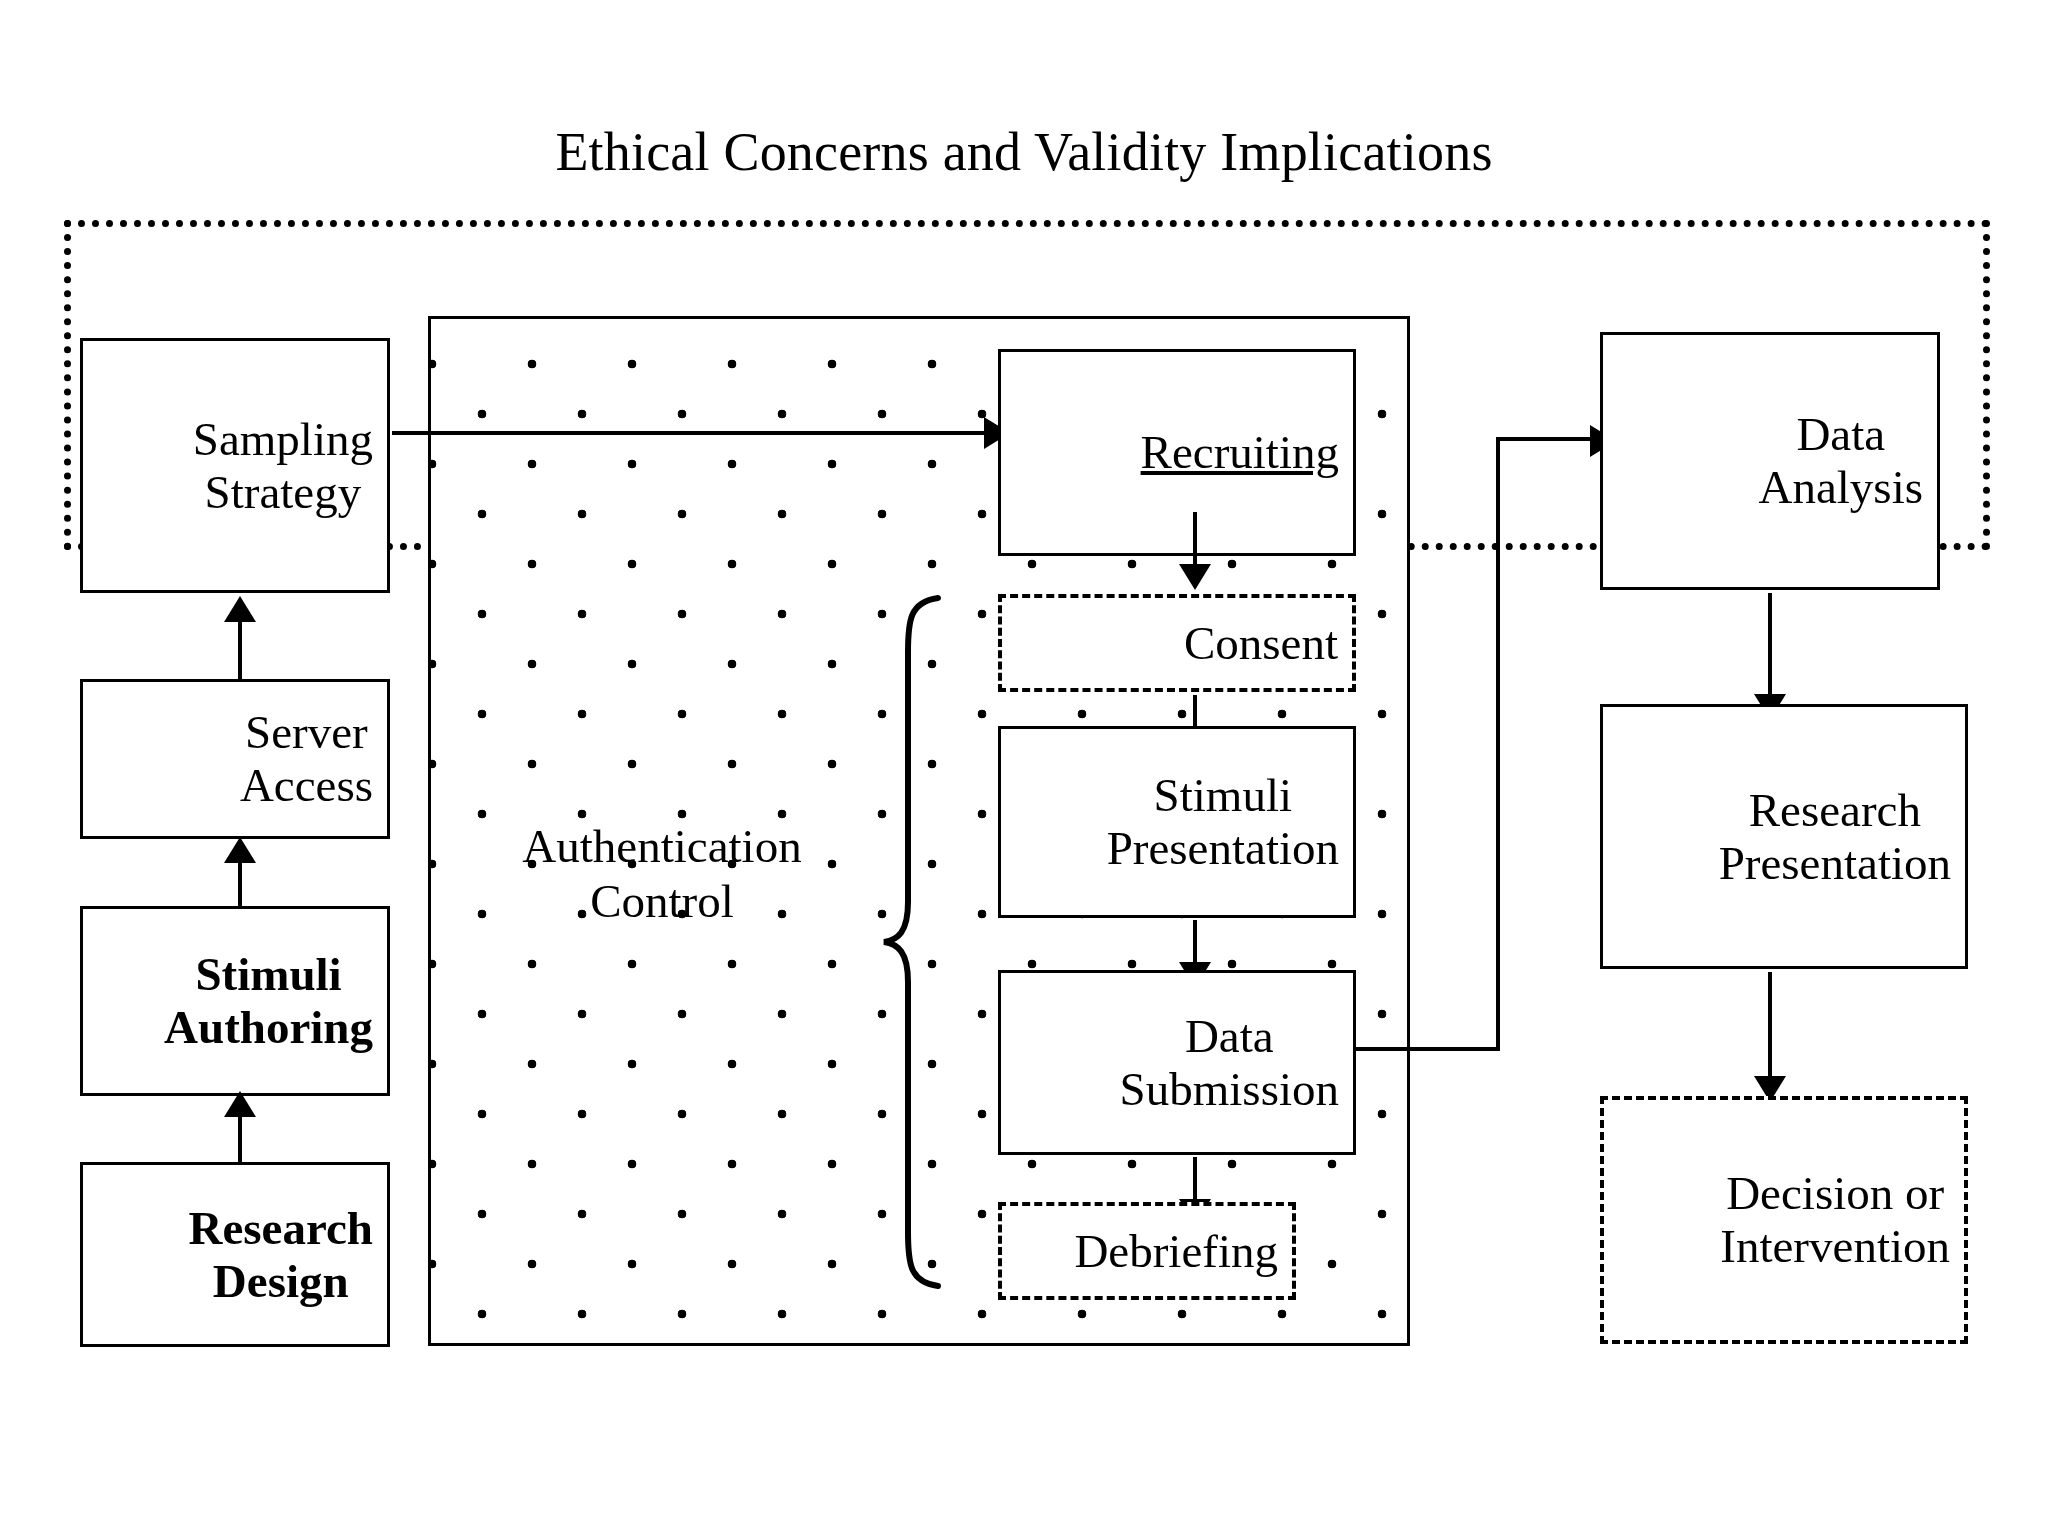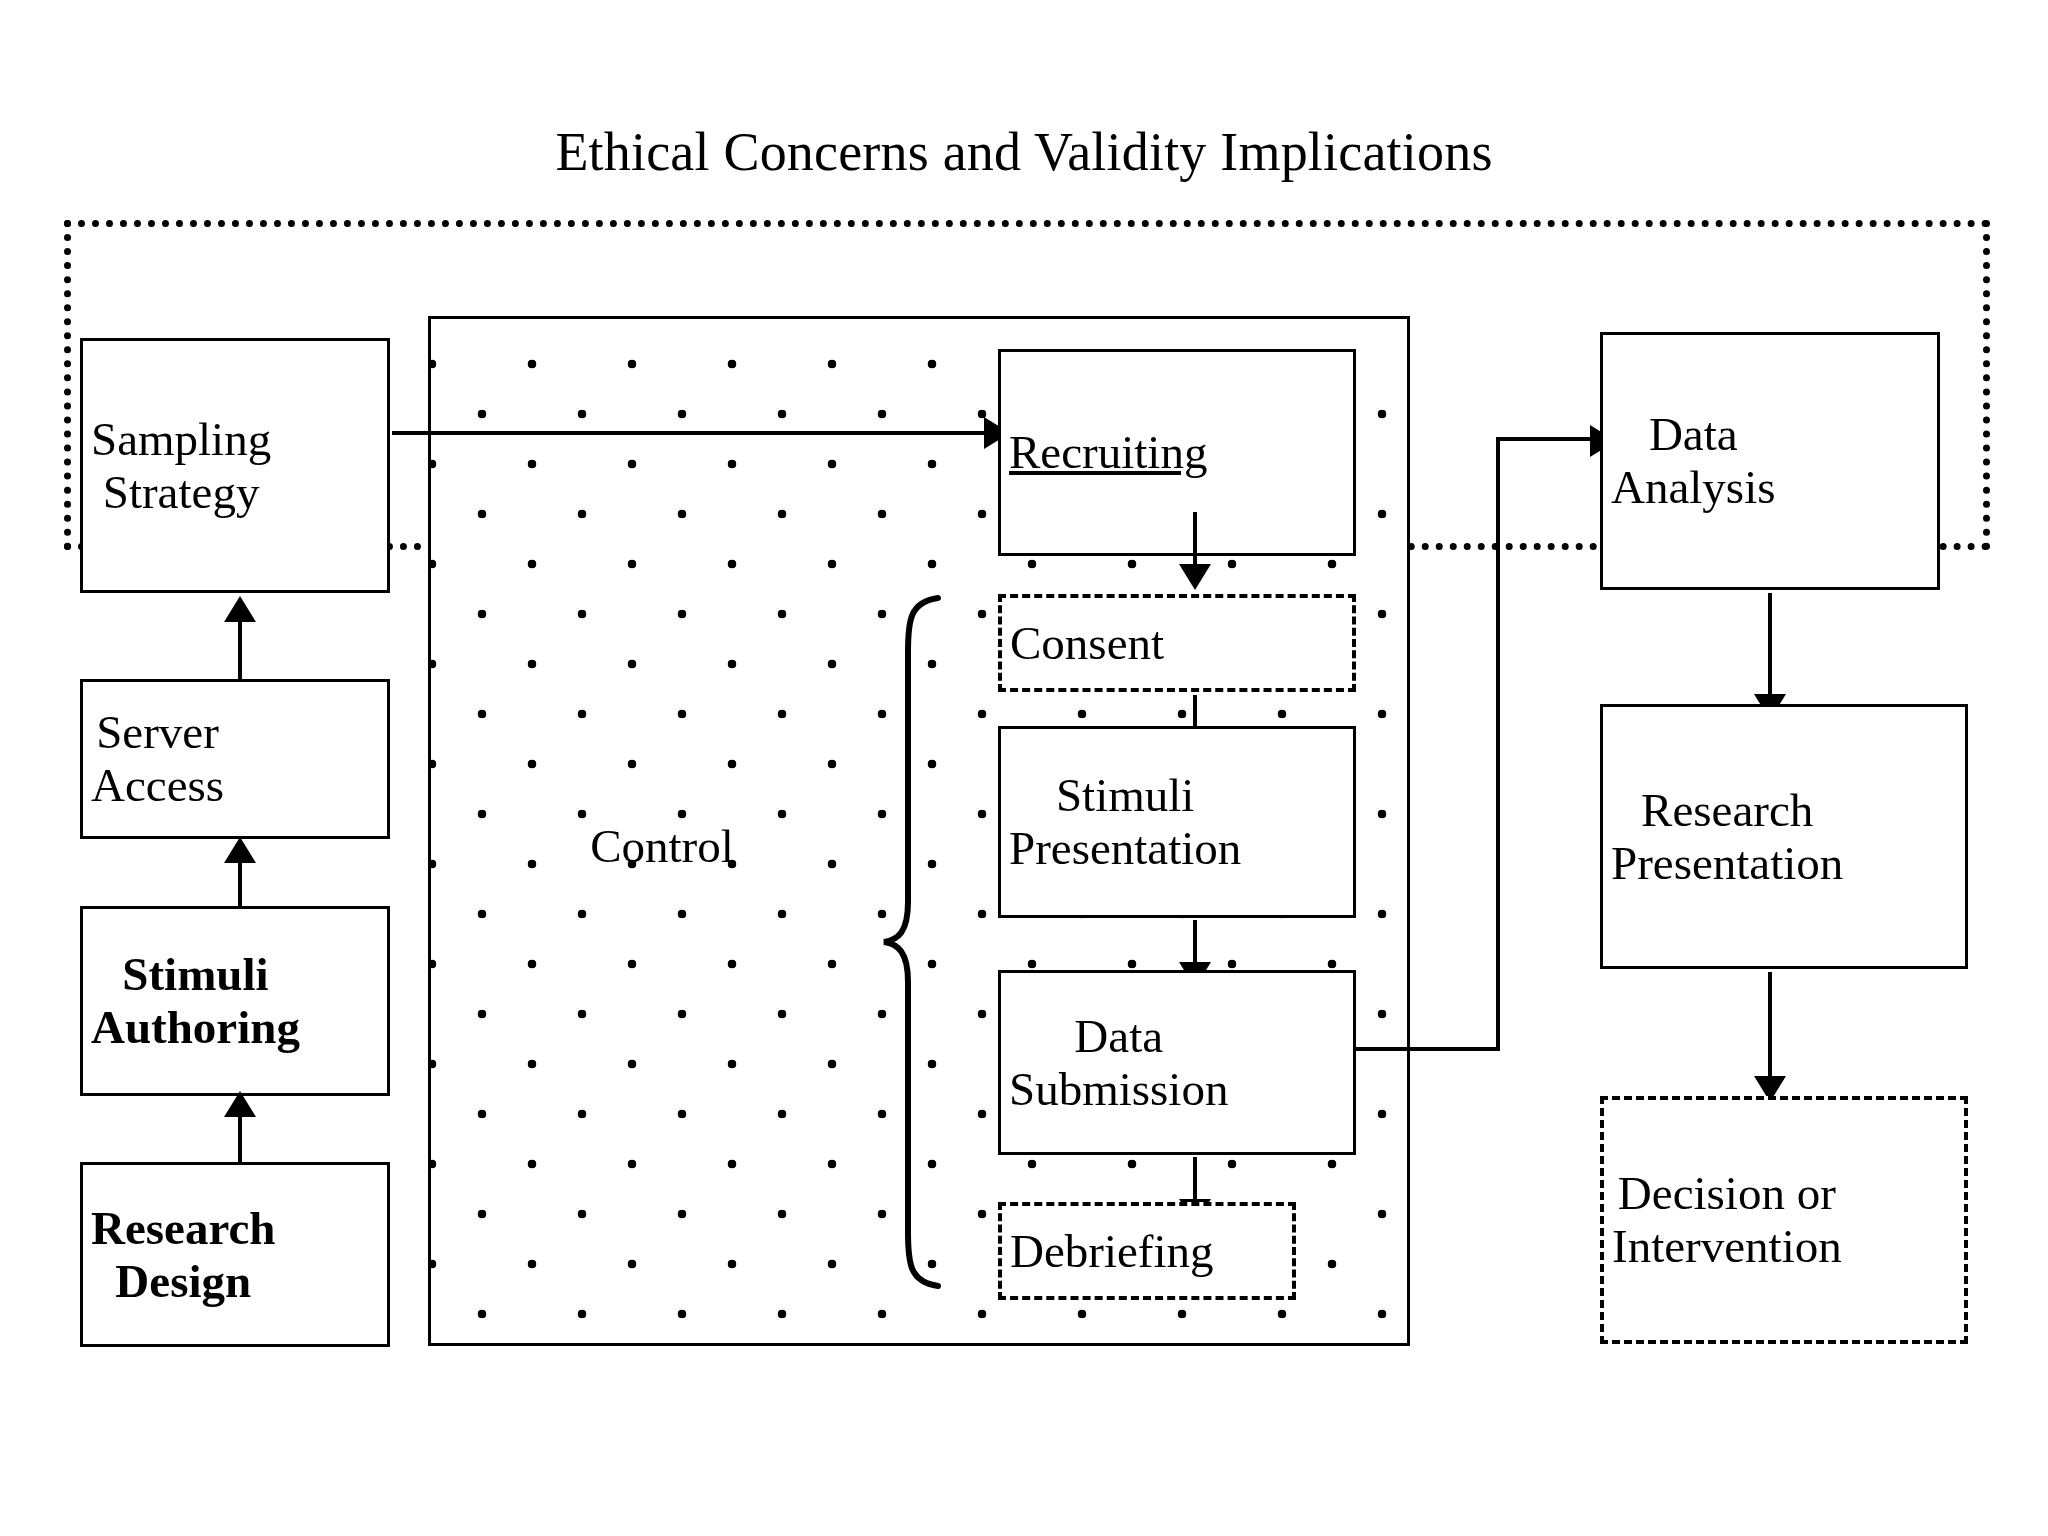--- a/index.html
+++ b/index.html
@@ -36,25 +36,25 @@
     background-image:
       radial-gradient(circle at 5px 5px, #000 0 4.2px, transparent 4.6px),
       radial-gradient(circle at 5px 5px, #000 0 4.2px, transparent 4.6px);
     background-size:100px 100px,100px 100px;
     background-position:-4px 40px, 46px 90px;
   }
 
   
   .node{
     box-sizing:border-box;
-    display:flex;align-items:center;justify-content:flex-start;
+    display:flex;align-items:center;justify-content:flex-end;
     text-align:center;
     background:#fff;
     font-size:47px;line-height:1.12;
-    padding:2px 8px;
+    padding:2px 14px;
   }
   .node.solid{border:3px solid #000;}
   .node.dashed{border:4px dashed #000;}
   .node.bold{font-weight:bold;}
 
   
   .ln-v{position:absolute;width:4px;background:#000;}
   .ln-h{position:absolute;height:4px;background:#000;}
   .arrow-up{
     position:absolute;width:0;height:0;
@@ -120,20 +120,21 @@
     <div>
       <div>Research</div>
       <div>Design</div>
     </div>
   </div>
 
   <div class="ln-h" style="left:392px;top:387px;width:598px;"></div>
   <div class="arrow-right" style="left:984px;top:373px;"></div>
 
   <div class="abs" style="left:452px;top:775px;width:420px;text-align:center;font-size:47px;line-height:1.17;">
+    <div>Authentication</div>
     <div>Control</div>
   </div>
 
   <svg class="brace" style="left:880px;top:548px;" width="70" height="700" viewBox="0 0 70 700">
     <path d="M58 6 C30 10, 28 28, 28 60 L28 310 C28 340, 18 348, 4 350 C18 352, 28 360, 28 390 L28 640 C28 672, 30 690, 58 694" fill="none" stroke="#000" stroke-width="6" stroke-linecap="round"></path>
   </svg>
 
   <div class="abs node solid" style="left:998px;top:305px;width:358px;height:207px;text-decoration:underline;">
     <span>Recruiting</span>
   </div>

